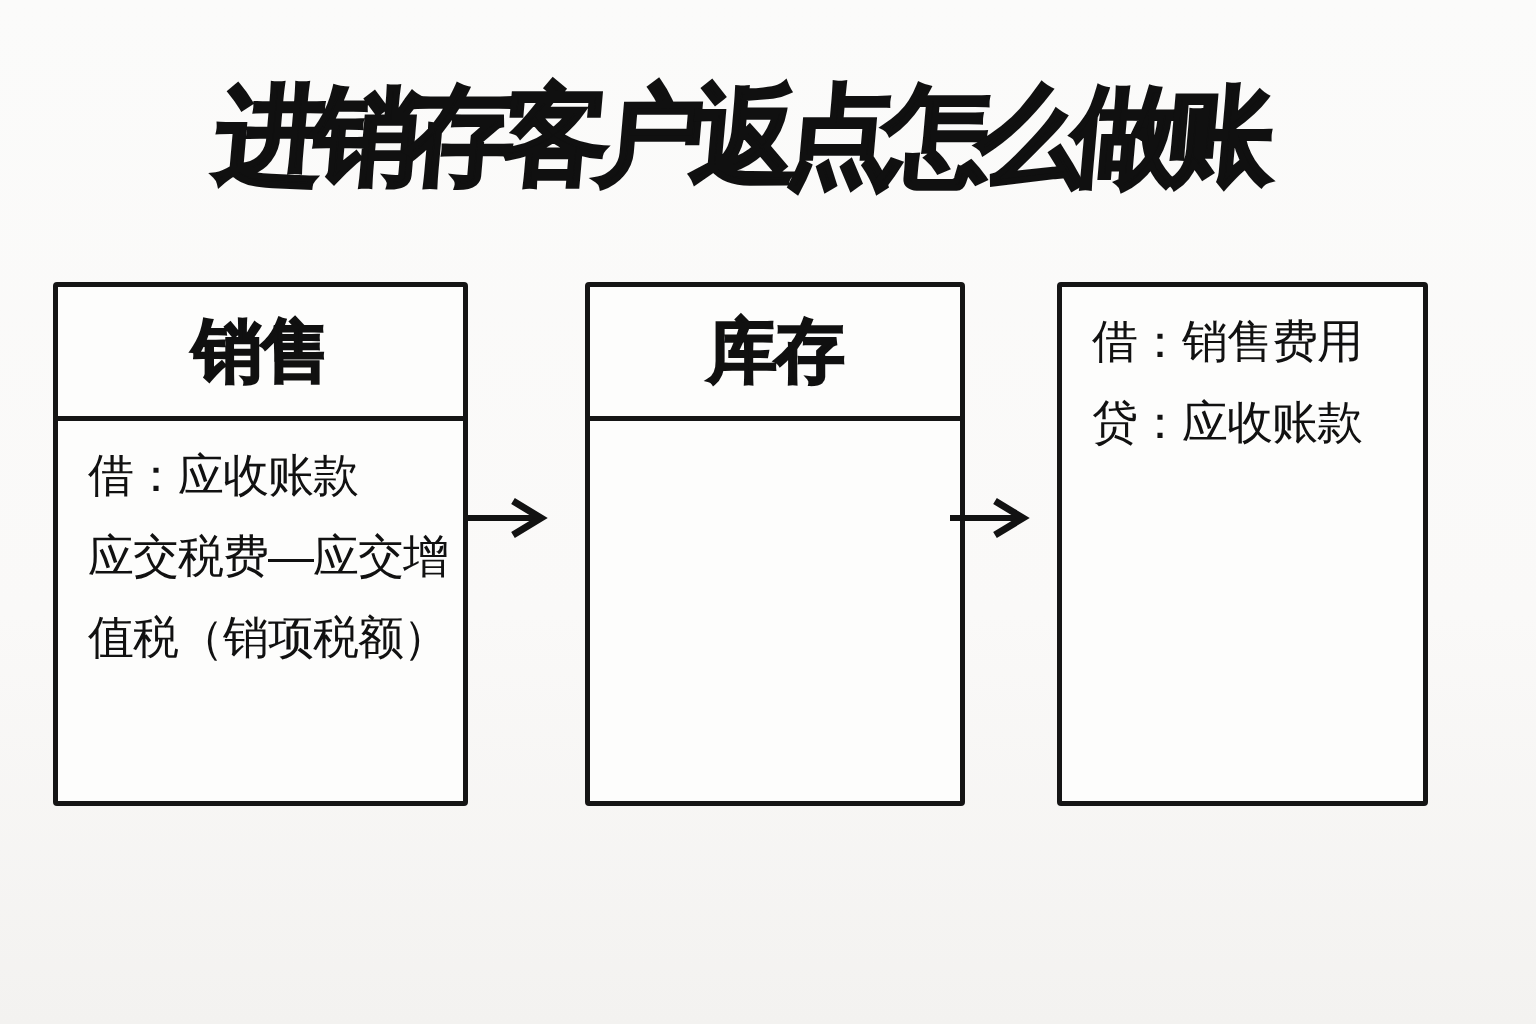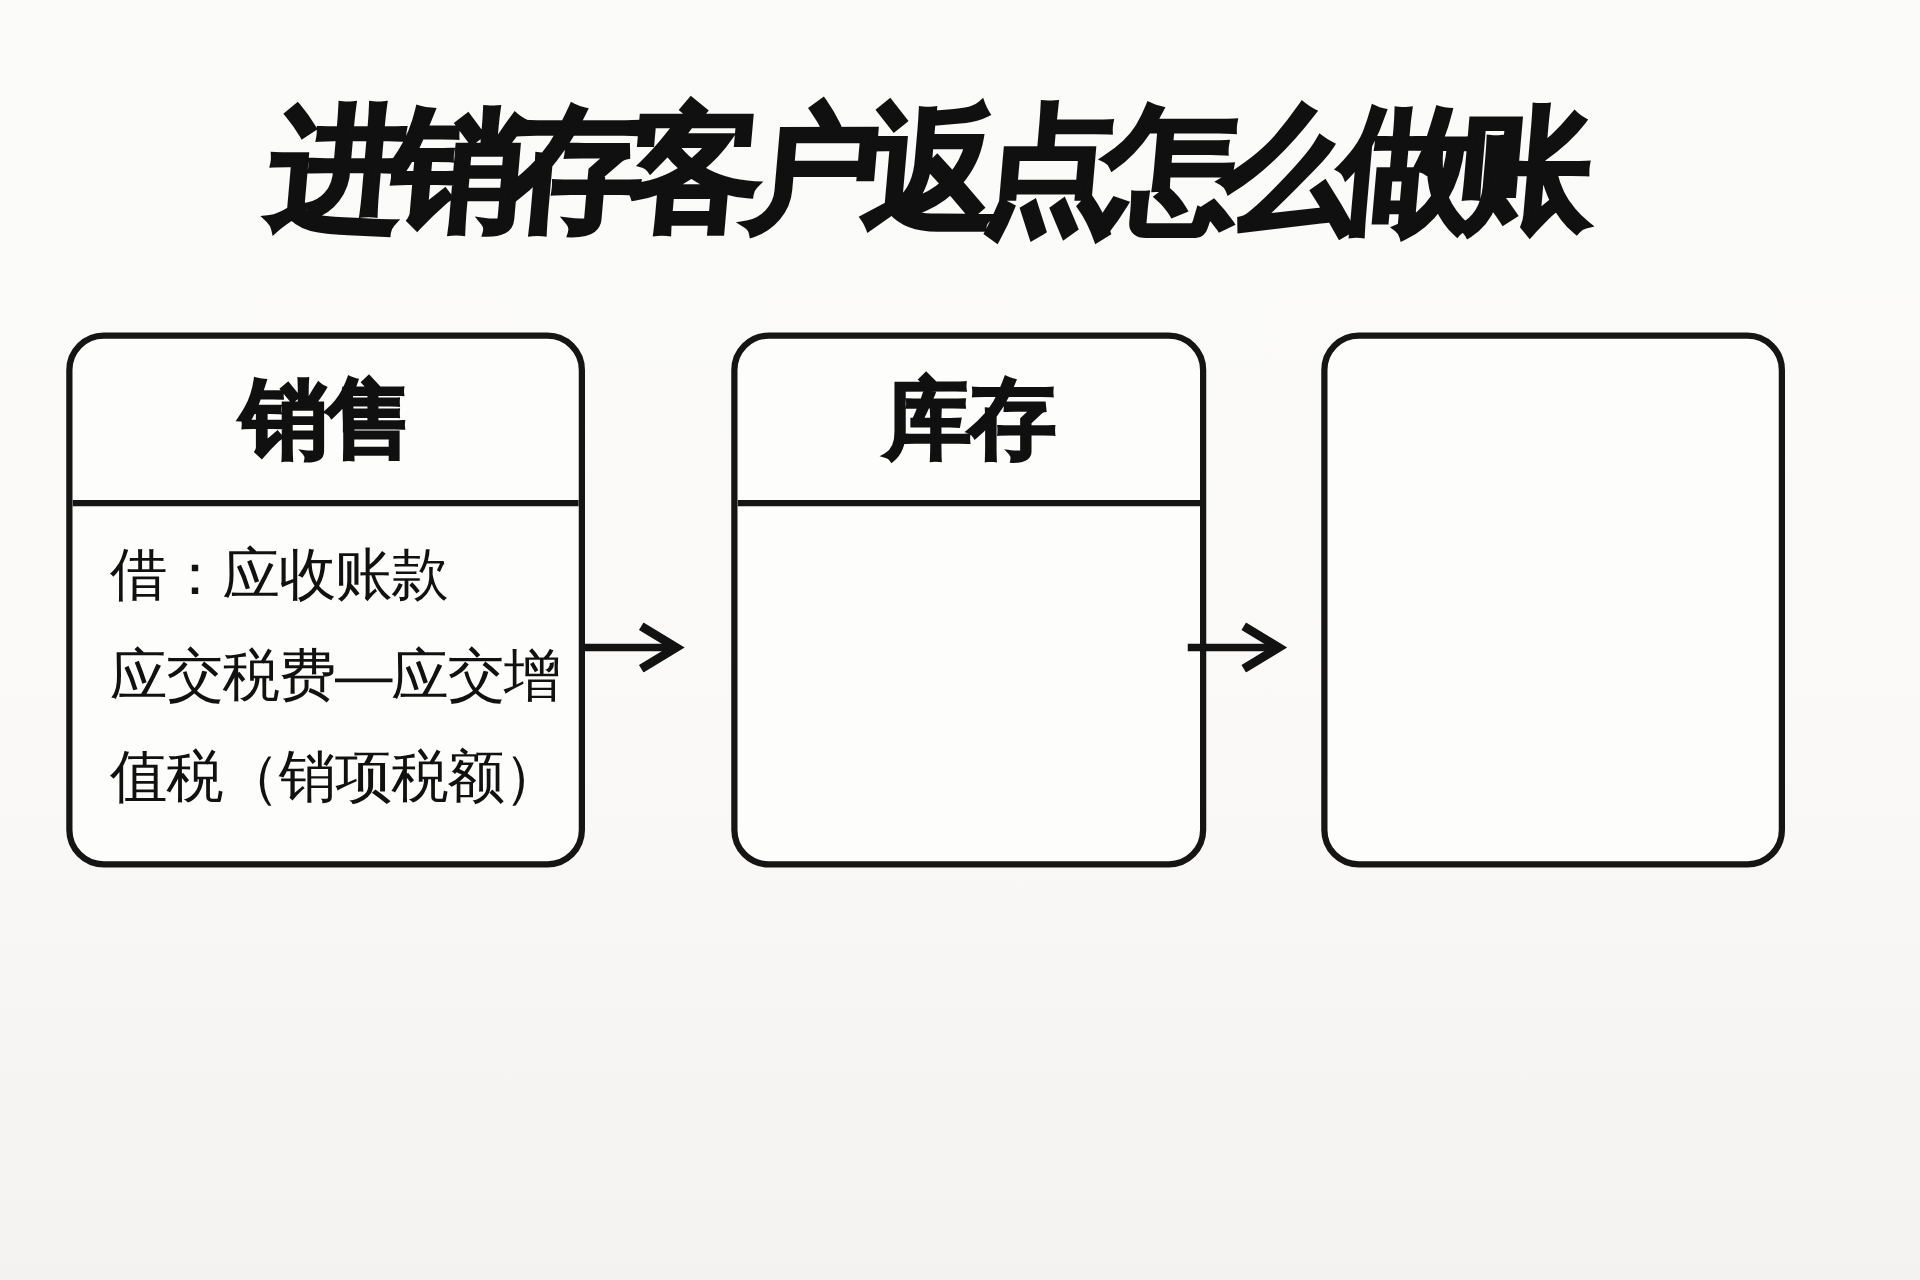--- a/index.html
+++ b/index.html
@@ -27,25 +27,25 @@
     font-weight: 900;
     letter-spacing: -0.12em;
     color: #101010;
     -webkit-text-stroke: 3px #101010;
     white-space: nowrap;
   }
 
   
   .flow-box {
     position: absolute;
-    top: 266px;
-    height: 428px;
+    top: 282px;
+    height: 524px;
     background: #fdfdfc;
     border: 5px solid #151515;
-    border-radius: 30px;
+    border-radius: 4px;
     overflow: hidden;
   }
   .box-sales     { left: 53px;   width: 415px; }
   .box-inventory { left: 568px;  width: 380px; margin-left: 17px; }
   .box-rebate    { left: 1057px; width: 371px; }
 
   .box-header {
     height: 134px;
     border-bottom: 5px solid #151515;
     display: flex;
@@ -112,13 +112,17 @@
 </div>
 
 <div class="flow-arrow arrow-2">
   <svg viewBox="0 0 96 40" xmlns="http://www.w3.org/2000/svg">
     <line x1="0" y1="20" x2="70" y2="20" stroke-width="6"></line>
     <polyline points="45,3 73,20 45,37" stroke-width="7"></polyline>
   </svg>
 </div>
 
 <div class="flow-box box-rebate">
+  <div class="box-body">
+    <div class="entry-line">借：销售费用</div>
+    <div class="entry-line">贷：应收账款</div>
+  </div>
 </div>
 
 </body></html>

